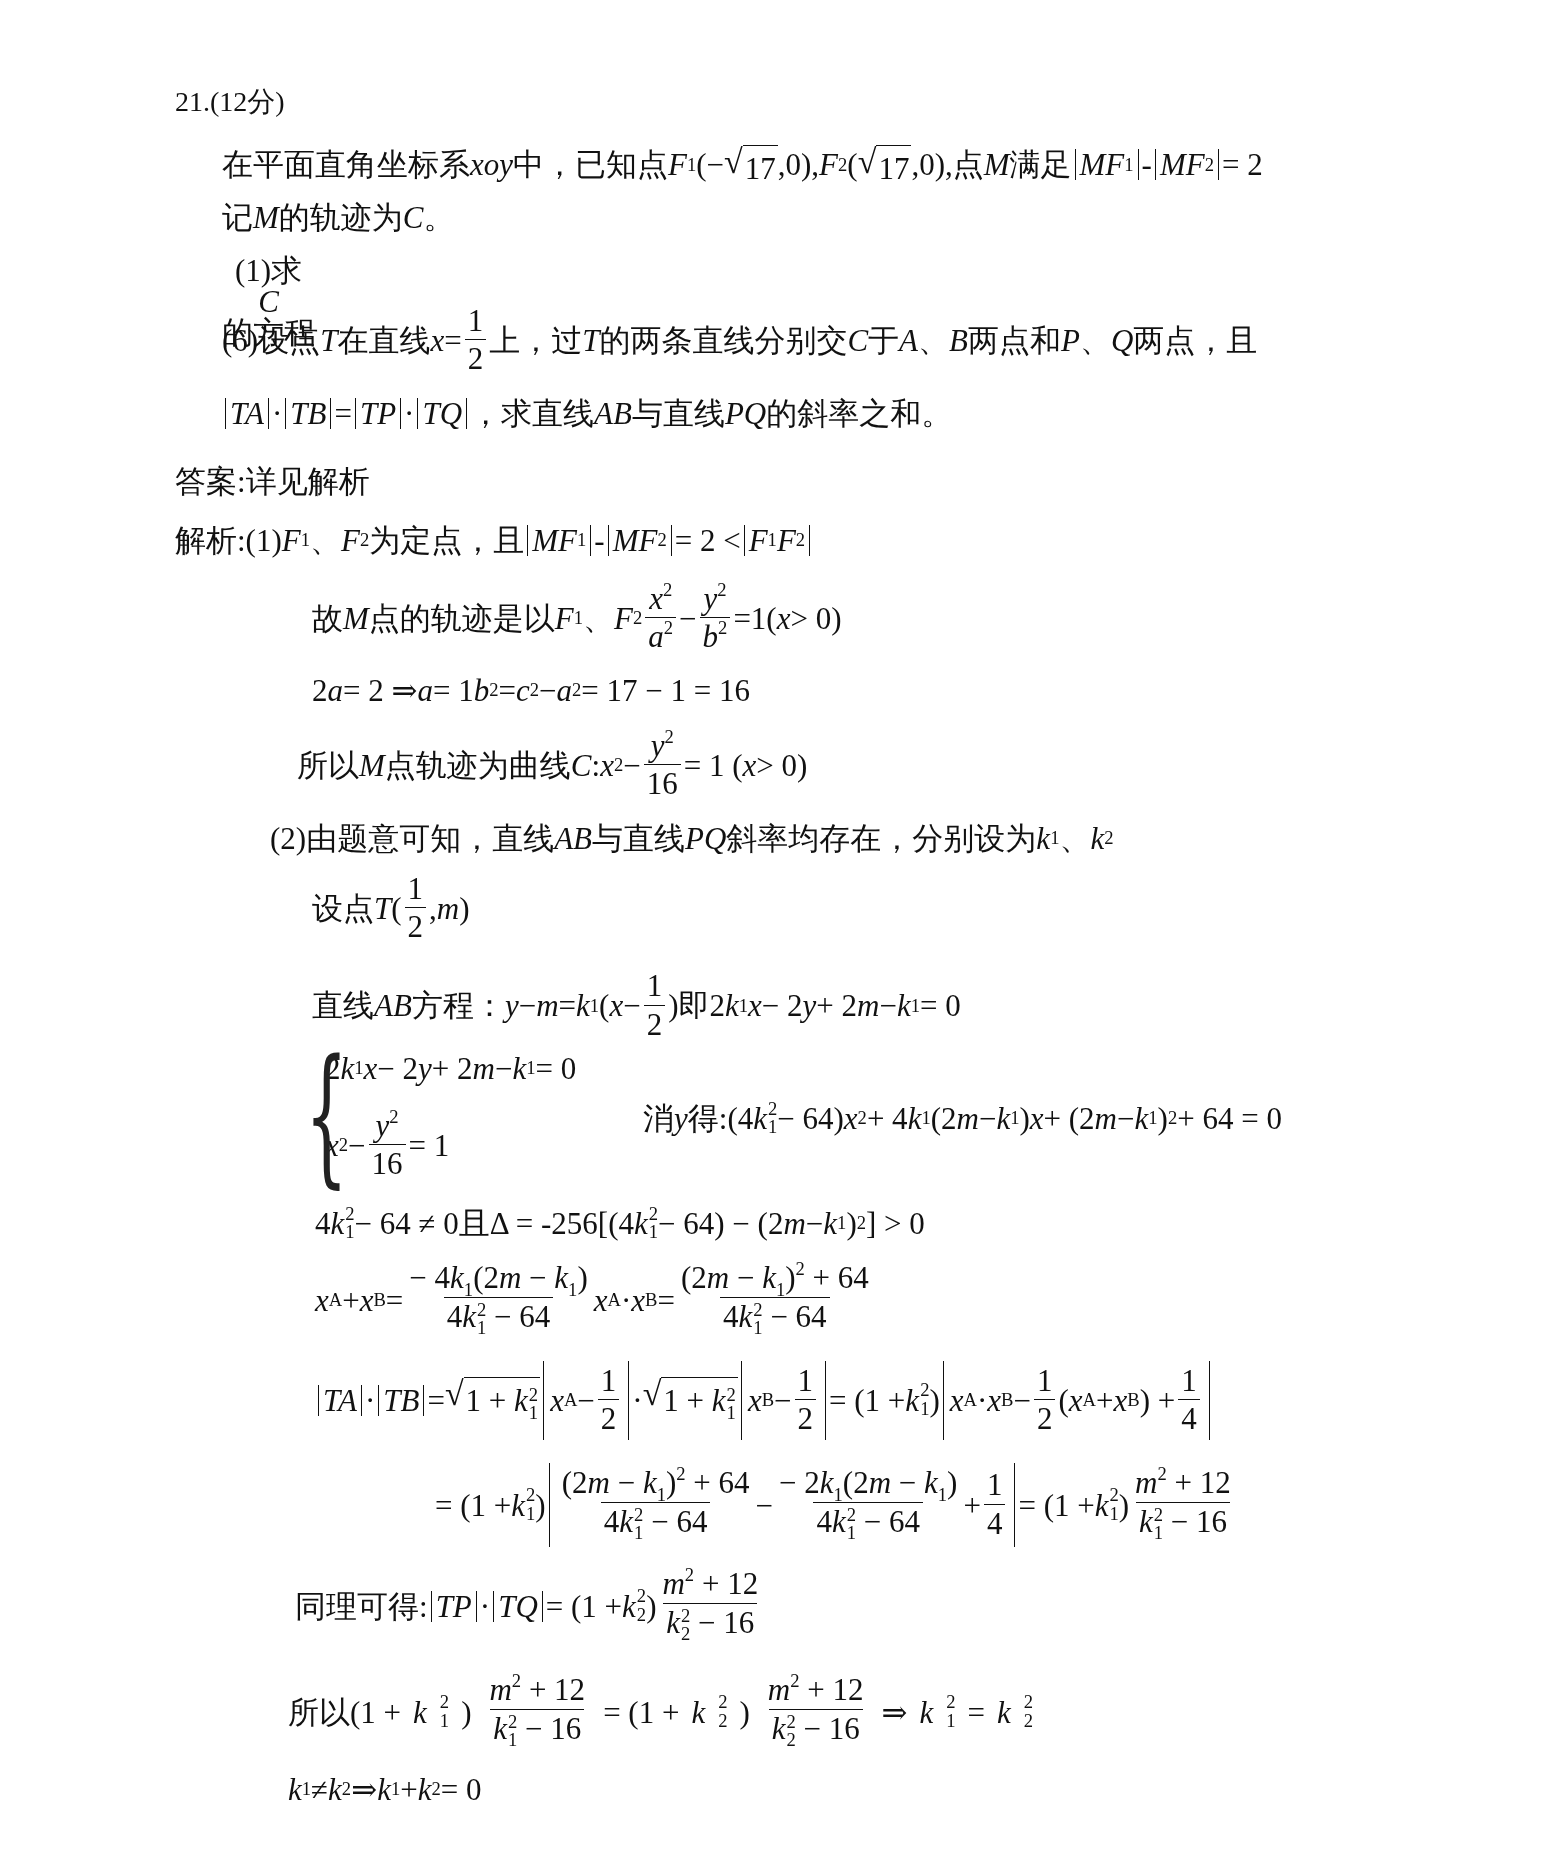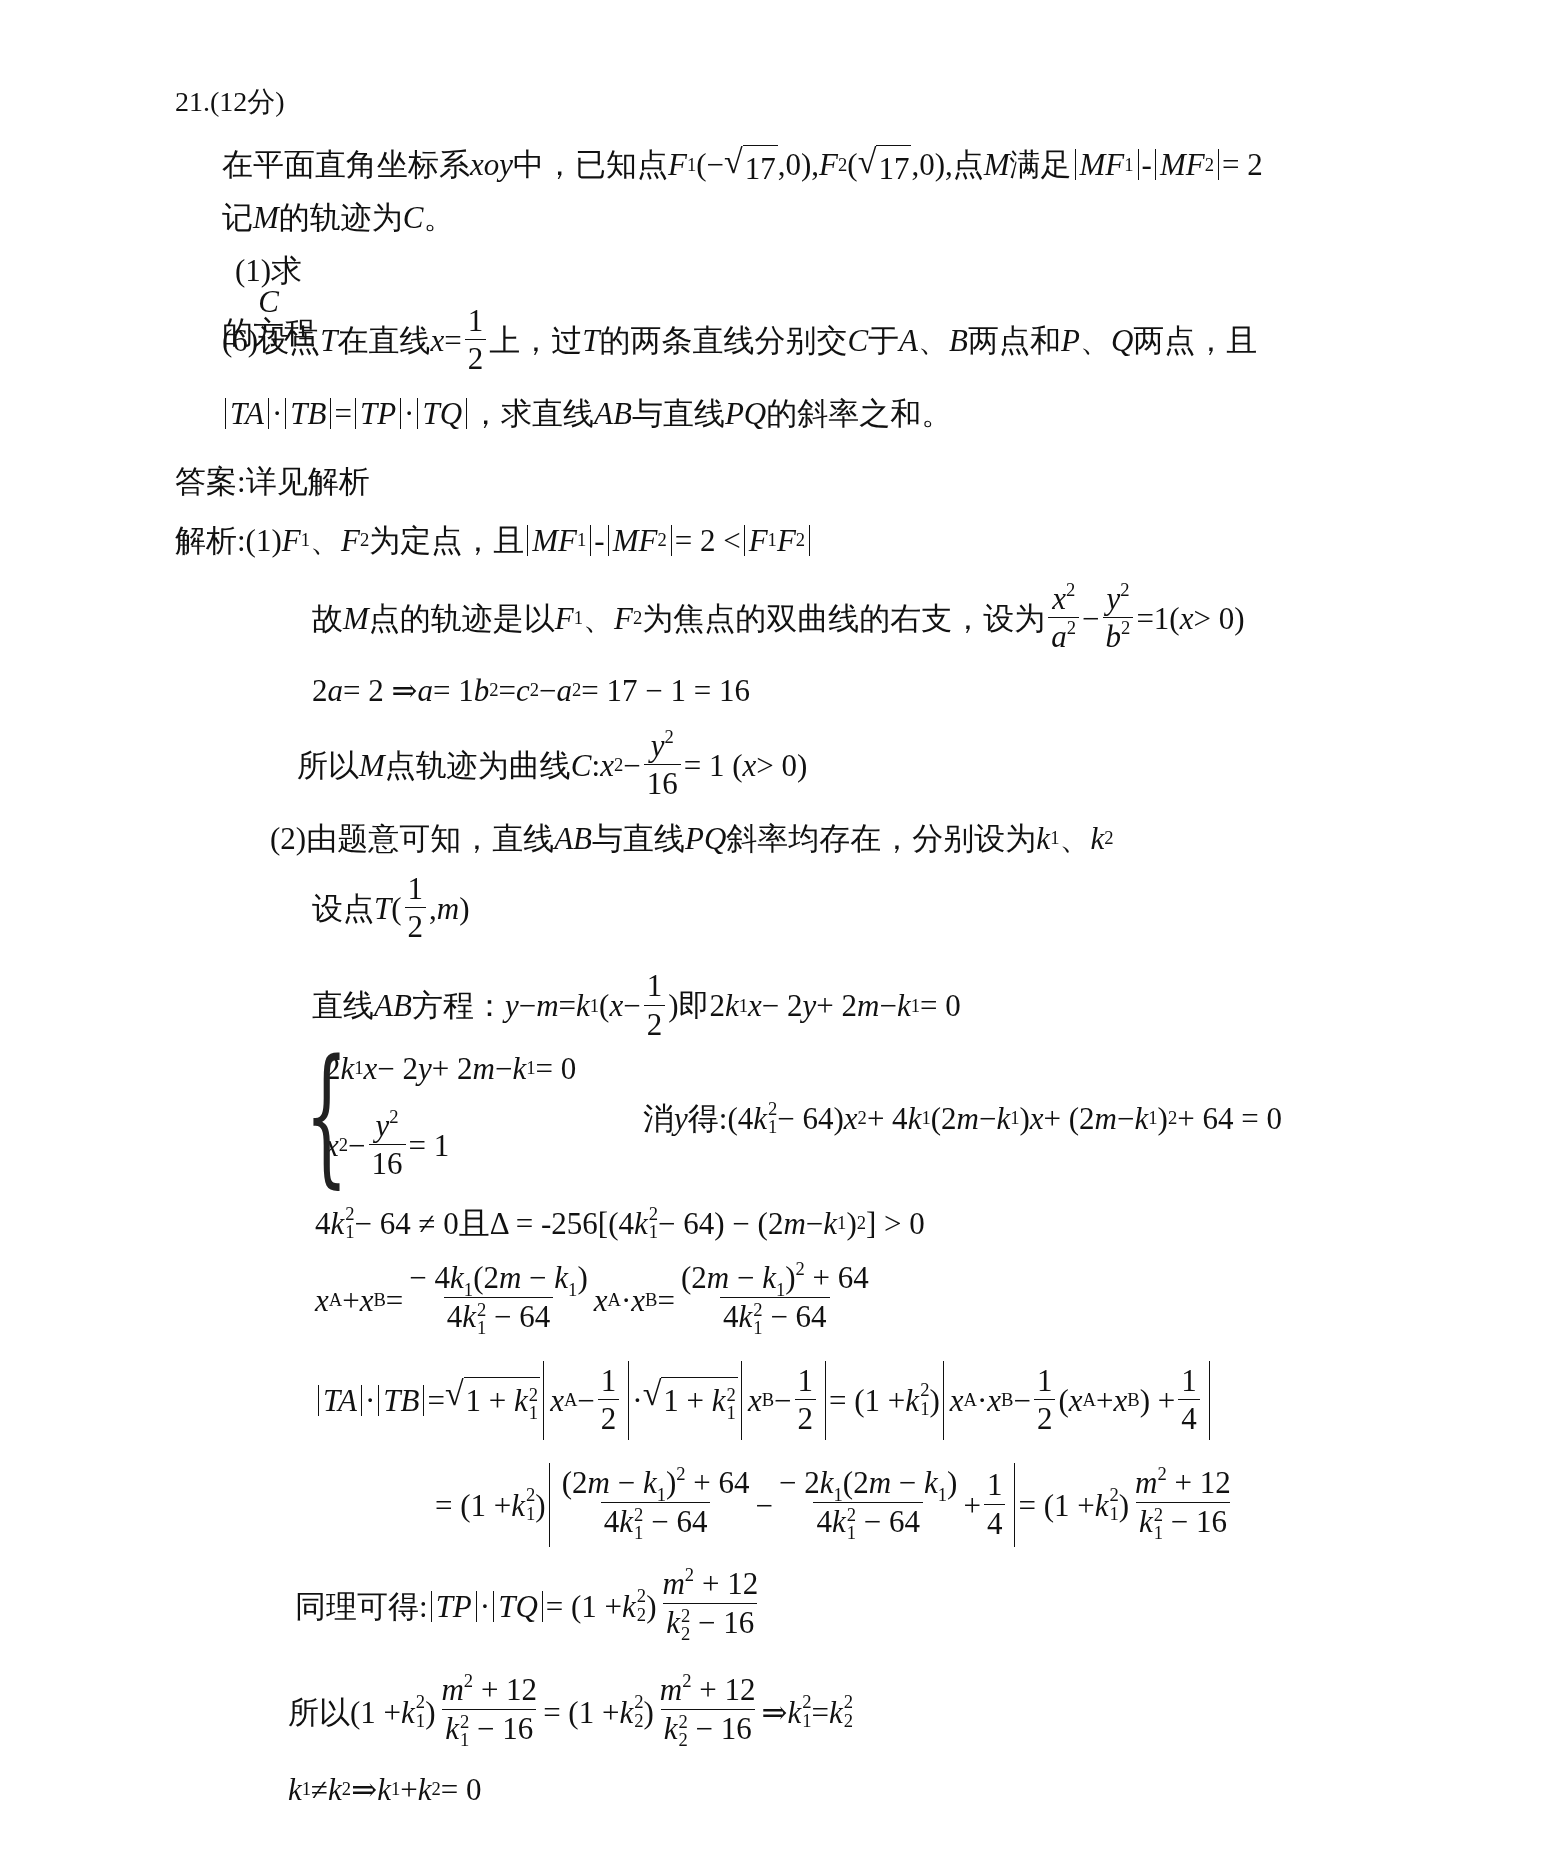--- a/index.html
+++ b/index.html
@@ -152,21 +152,20 @@
     </div>
     <div class="line" style="left: 312px; top: 582.5px;">
       <span>故</span>
       <span class="i">M</span>
       <span>点的轨迹是以</span>
       <span class="i">F</span>
       <span class="sub">1</span>
       <span>、</span>
       <span class="i">F</span>
       <span class="sub">2</span>
-      <span>为焦点的双曲线的右支，设为</span>
       <span class="frac">
         <span class="num"><span class="i">x</span><span class="sup">2</span></span>
         <span class="den"><span class="i">a</span><span class="sup">2</span></span>
       </span>
       <span>−</span>
       <span class="frac">
         <span class="num"><span class="i">y</span><span class="sup">2</span></span>
         <span class="den"><span class="i">b</span><span class="sup">2</span></span>
       </span>
       <span>=1(</span>
@@ -501,21 +500,21 @@
       </span>
       <span>)</span>
       <span class="frac">
         <span class="num"><span class="i">m</span><span class="sup">2</span><span> + 12</span></span>
         <span class="den"><span class="i">k</span><span class="supsub">
             <span>2</span>
             <span>2</span>
           </span><span> − 16</span></span>
       </span>
     </div>
-    <div class="line" style="left: 288px; top: 1674px;">
+    <div class="line" style="left: 288px; top: 1674px; gap: 12px;">
       <span>所以(1 + </span>
       <span class="i">k</span>
       <span class="supsub">
         <span>2</span>
         <span>1</span>
       </span>
       <span>)</span>
       <span class="frac">
         <span class="num"><span class="i">m</span><span class="sup">2</span><span> + 12</span></span>
         <span class="den"><span class="i">k</span><span class="supsub">

